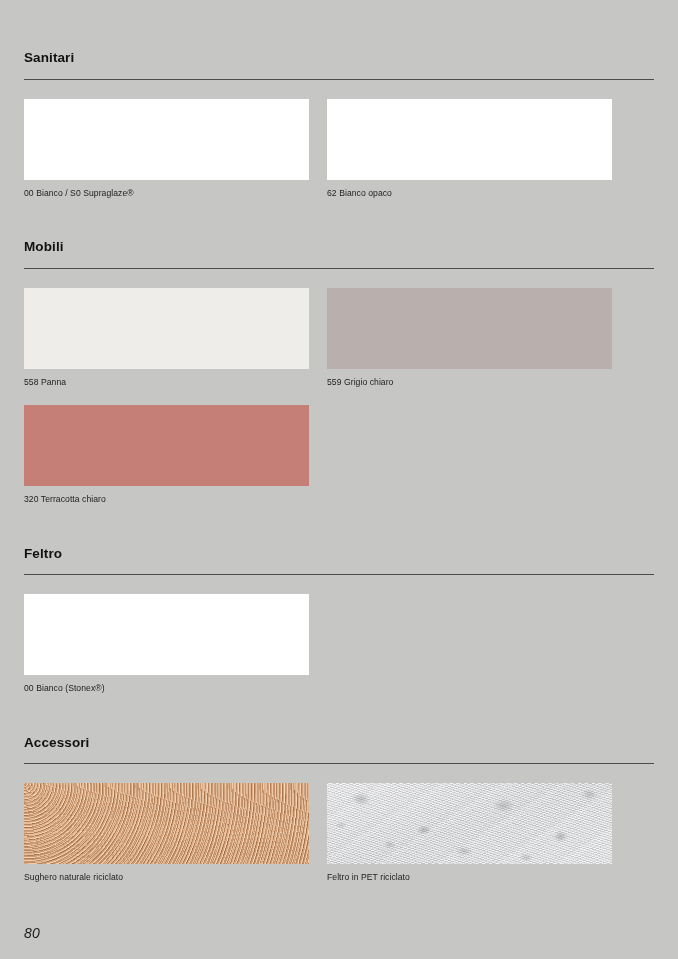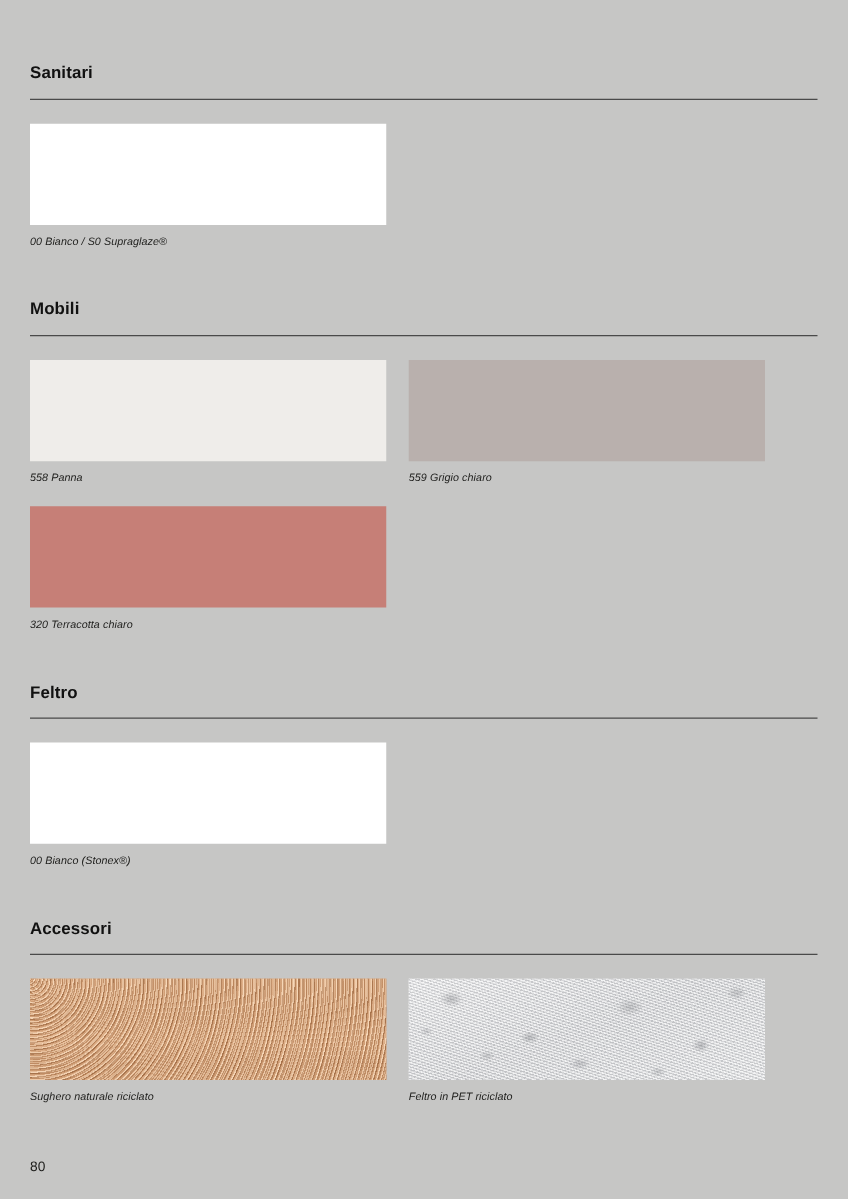--- a/index.html
+++ b/index.html
@@ -47,21 +47,20 @@
 
   
   .row {
     display: flex;
     gap: 18px;
     margin-top: 19px;
   }
   .cell {
     width: 285px;
     flex: 0 0 285px;
-    font-style: italic;
   }
 
   .swatch {
     width: 285px;
     height: 81px;
     display: block;
     position: relative;
     overflow: hidden;
   }
 
@@ -170,24 +169,25 @@
         rgba(168,112,66,0.26) 0px, rgba(168,112,66,0.26) 1.4px,
         rgba(255,222,190,0.24) 1.4px, rgba(255,222,190,0.24) 2.9px),
       linear-gradient(180deg, #d9a982 0%, #cd9b74 35%, #d6a47d 60%, #c8956e 85%, #cf9d76 100%);
   }
 
   
   .folio {
     position: absolute;
     left: 24px;
     bottom: 23px;
-    font-size: 11px;
+    font-size: 14px;
     color: #1d1d1b;
     line-height: 1;
     letter-spacing: 0.1px;
+    font-style: italic;
   }
 
   .sec-sanitari  { padding-top: 47px; }
   .sec-mobili    { padding-top: 43px; }
   .sec-vasche    { padding-top: 43px; }
   .sec-accessori { padding-top: 43px; }
 </style>
 </head>
 <body>
 
@@ -195,20 +195,24 @@
 
   <div class="section sec-sanitari">
     <div class="section-title">Sanitari</div>
     <div class="section-rule"></div>
 
     <div class="row">
       <div class="cell">
         <div class="swatch fill-white"></div>
         <div class="caption">00 Bianco / S0 Supraglaze®</div>
       </div>
+      <div class="cell">
+        <div class="swatch fill-white"></div>
+        <div class="caption">62 Bianco opaco</div>
+      </div>
     </div>
   </div>
 
   <div class="section sec-mobili">
     <div class="section-title">Mobili</div>
     <div class="section-rule"></div>
 
     <div class="row">
       <div class="cell">
         <div class="swatch fill-panna"></div>

